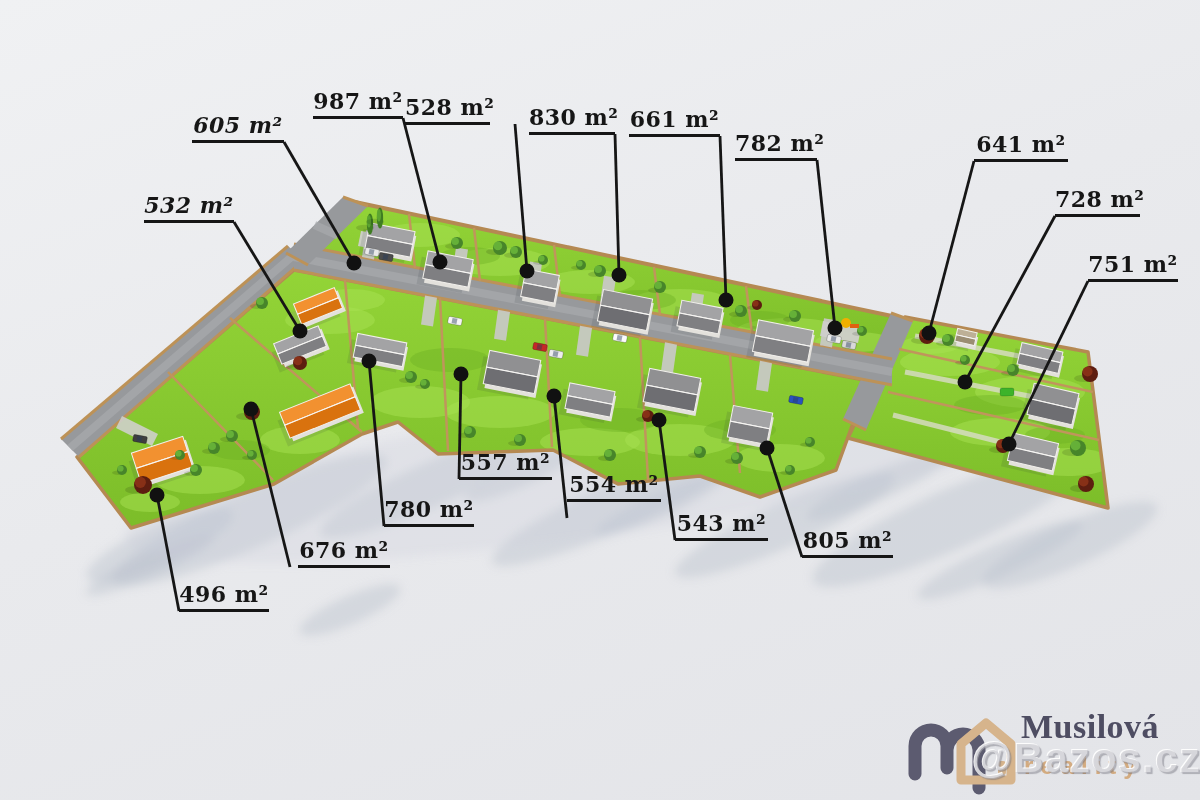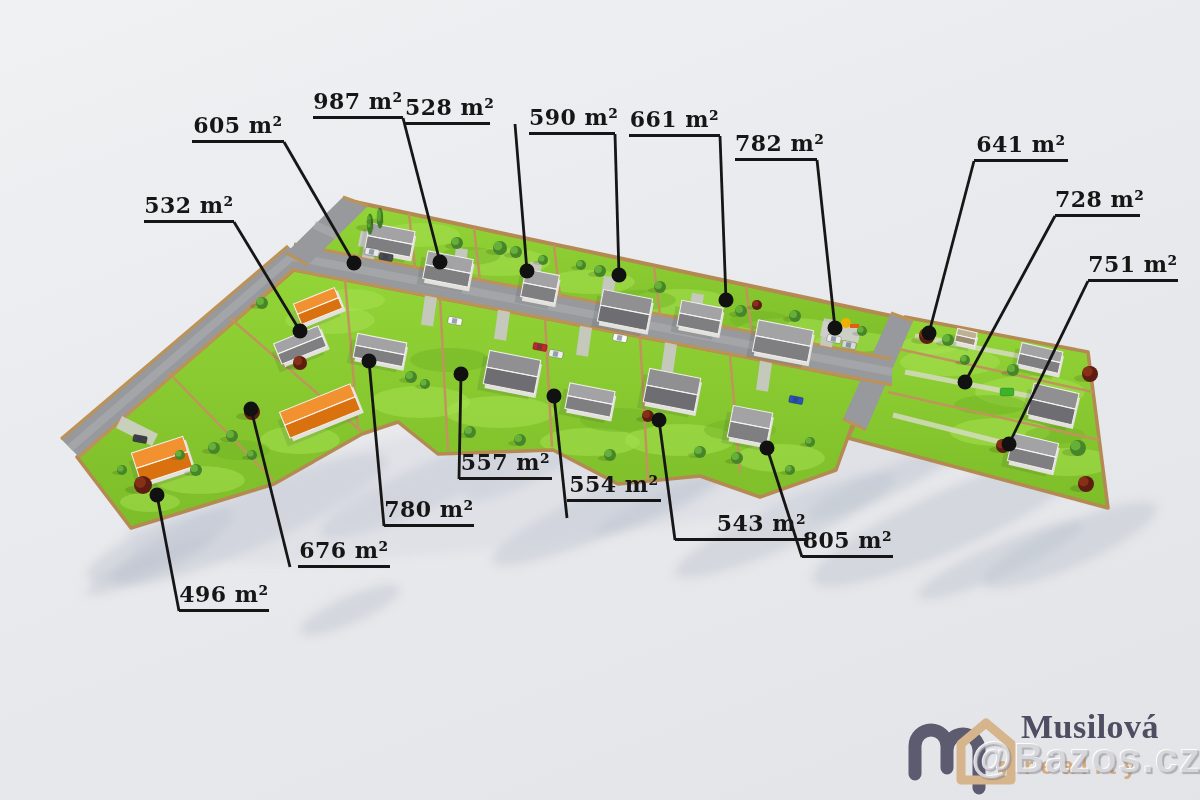--- a/index.html
+++ b/index.html
@@ -596,34 +596,34 @@
         <line x1="802" y1="557" x2="767" y2="448" stroke="#161616" stroke-width="2.8"></line>
         <circle cx="767" cy="448" r="7.5" fill="#111"></circle>
         <line x1="290" y1="567" x2="251" y2="409" stroke="#161616" stroke-width="2.8"></line>
         <circle cx="251" cy="409" r="7.5" fill="#111"></circle>
         <line x1="179" y1="611" x2="157" y2="495" stroke="#161616" stroke-width="2.8"></line>
         <circle cx="157" cy="495" r="7.5" fill="#111"></circle>
       </g>
     </svg>
 
   <div id="labels">
-      <div class="area-label" style="left: 144px; top: 192px; width: 90px;">532 m²</div>
-      <div class="area-label" style="left: 192px; top: 112px; width: 92px;">605 m²</div>
+      <div class="area-label" style="left: 144px; top: 192px; width: 90px; font-style: italic;">532 m²</div>
+      <div class="area-label" style="left: 192px; top: 112px; width: 92px; font-style: italic;">605 m²</div>
       <div class="area-label" style="left: 313px; top: 88px; width: 90px;">987 m²</div>
       <div class="area-label" style="left: 405px; top: 94px; width: 85px;">528 m²</div>
-      <div class="area-label" style="left: 529px; top: 104px; width: 86px;">590 m²</div>
+      <div class="area-label" style="left: 529px; top: 104px; width: 86px;">830 m²</div>
       <div class="area-label" style="left: 629px; top: 106px; width: 91px;">661 m²</div>
       <div class="area-label" style="left: 735px; top: 130px; width: 82px;">782 m²</div>
       <div class="area-label" style="left: 974px; top: 131px; width: 94px;">641 m²</div>
       <div class="area-label" style="left: 1055px; top: 186px; width: 85px;">728 m²</div>
       <div class="area-label" style="left: 1088px; top: 251px; width: 90px;">751 m²</div>
       <div class="area-label" style="left: 459px; top: 449px; width: 93px;">557 m²</div>
       <div class="area-label" style="left: 384px; top: 496px; width: 90px;">780 m²</div>
       <div class="area-label" style="left: 567px; top: 471px; width: 94px;">554 m²</div>
-      <div class="area-label" style="left: 675px; top: 510px; width: 93px; padding-left: 40px;">543 m²</div>
+      <div class="area-label" style="left: 675px; top: 510px; width: 93px;">543 m²</div>
       <div class="area-label" style="left: 802px; top: 527px; width: 91px;">805 m²</div>
       <div class="area-label" style="left: 278px; top: 537px; width: 92px; margin-left: 20px;">676 m²</div>
       <div class="area-label" style="left: 179px; top: 581px; width: 90px;">496 m²</div>
     </div>
 
   <div class="logo">
     <svg class="logo-icon" width="115" height="88" viewBox="0 0 115 88">
       <path d="M 12 66 L 12 38 A 16 16 0 0 1 44 38 L 44 60 M 44 42 A 16 16 0 0 1 76 42 L 76 80" fill="none" stroke="#5c5b70" stroke-width="13" stroke-linecap="round"></path>
       <path d="M 58 72 L 58 36 L 83 15 L 108 36 L 108 72 Z" fill="none" stroke="#d6b48c" stroke-width="9" stroke-linejoin="round"></path>
       <rect x="95" y="53" width="8" height="14" rx="3" fill="#d6b48c"></rect>

